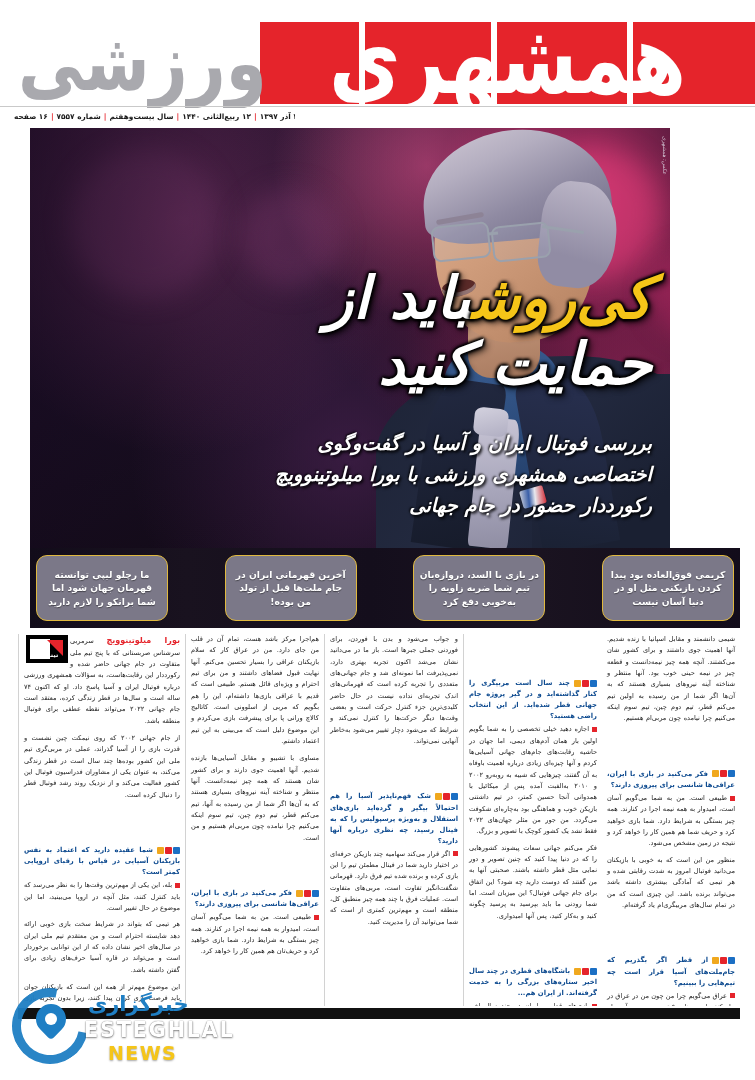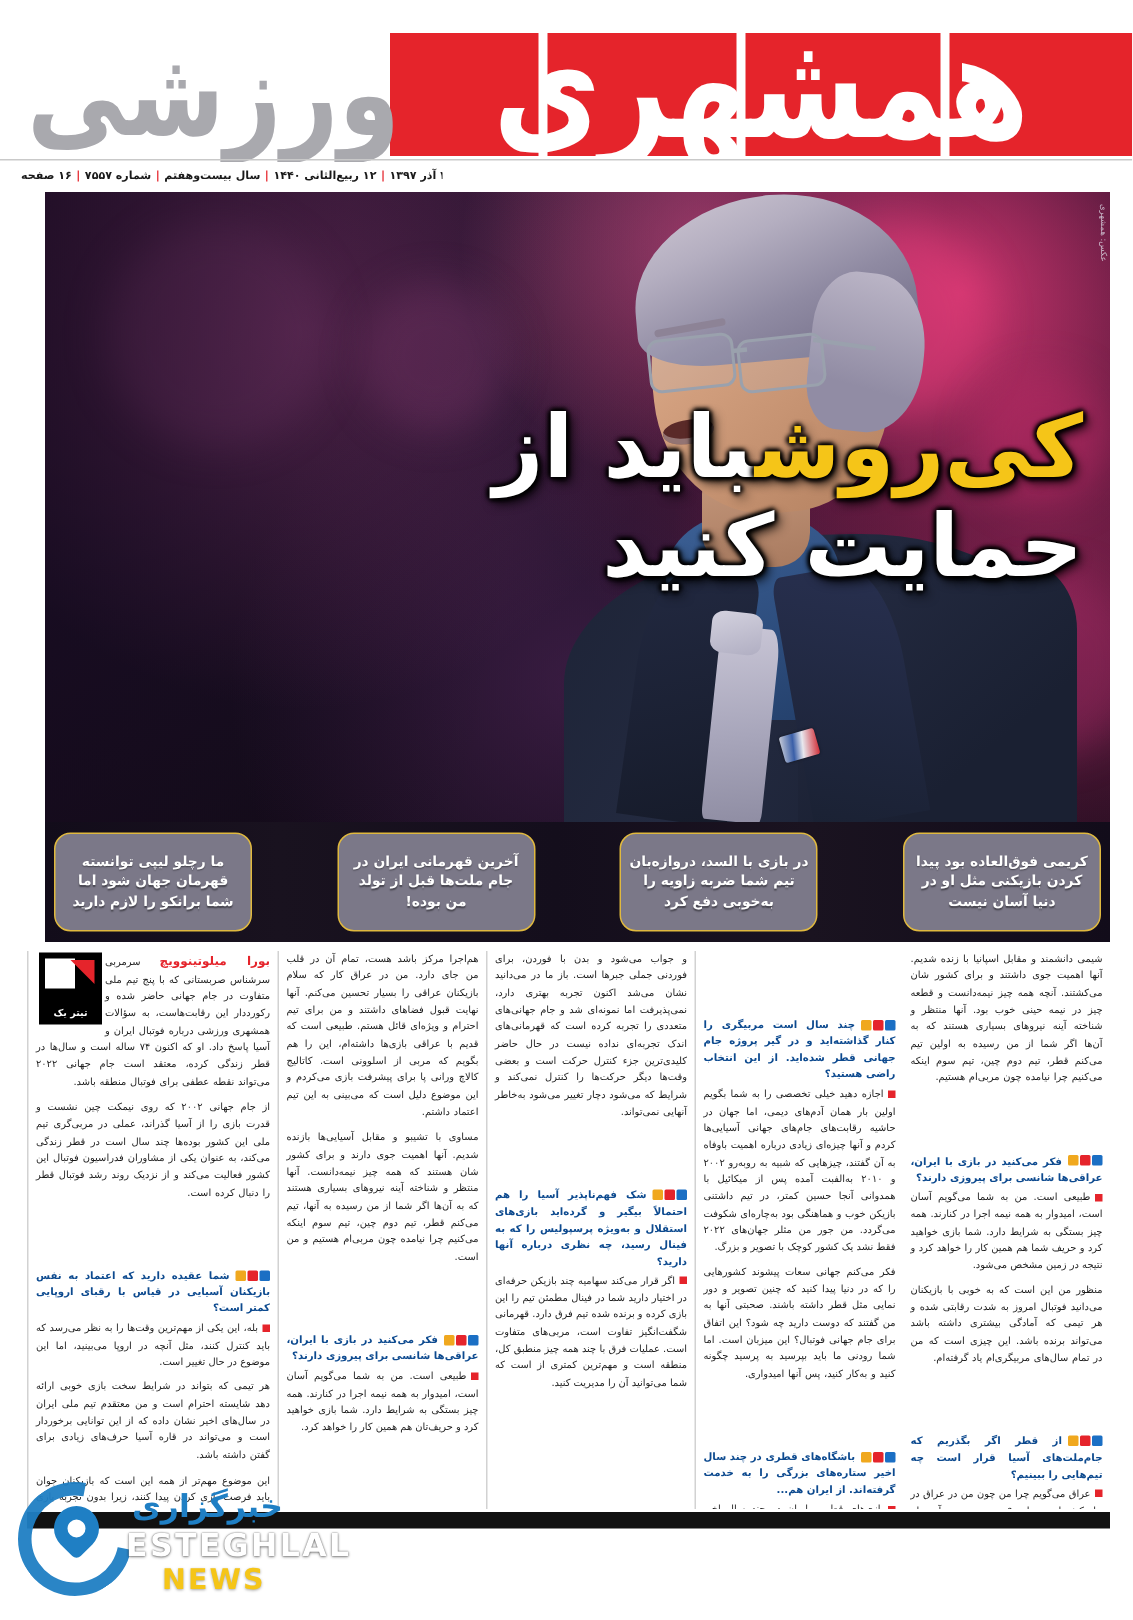--- a/index.html
+++ b/index.html
@@ -99,24 +99,25 @@
     white-space: nowrap;
     overflow: hidden;
   }
   .dateline .sep { color: #e5242b; font-weight: bold; }
 
   
   .hero {
     position: absolute;
     top: 128px;
     left: 30px;
-    width: 710px;
+    width: 640px;
     height: 420px;
     overflow: hidden;
     background: #c2410c;
+    font-style: italic;
   }
 
   .hero-bg {
     position: absolute;
     inset: 0;
     background:
       radial-gradient(circle at 86% 16%, rgba(228,58,120,0.85) 0%, rgba(150,32,84,0.35) 22%, rgba(0,0,0,0) 45%),
       radial-gradient(circle at 62% 9%, rgba(255,110,170,0.55) 0%, rgba(0,0,0,0) 28%),
       radial-gradient(circle at 95% 62%, rgba(190,48,110,0.55) 0%, rgba(0,0,0,0) 36%),
       radial-gradient(circle at 24% 22%, rgba(150,60,120,0.45) 0%, rgba(0,0,0,0) 40%),
@@ -389,21 +390,21 @@
   .col-5 { width: 138px; border-left: none; }
 
   .kicker-box {
     position: relative;
     width: 100%;
     margin-bottom: 4px;
   }
   .badge-logo {
     position: relative;
     float: left;
-    width: 42px; height: 48px;
+    width: 42px; height: 28px;
     background: #000000;
     margin: 1px 2px 2px 2px;
     overflow: hidden;
   }
   .badge-logo .tri {
     position: absolute;
     top: 5px; right: 5px;
     width: 0; height: 0;
     border-left: 16px solid transparent;
     border-top: 16px solid #e5242b;
@@ -621,20 +622,21 @@
 
     <div class="photo-credit">عکس: همشهری</div>
 
     <div class="headline-wrap">
       <div class="headline-line">
         <span class="hl-accent">کی‌روش</span><span>باید از </span>
       </div>
       <div class="headline-line">حمایت کنید</div>
     </div>
 
+    <div class="subhead">بررسی فوتبال ایران و آسیا در گفت‌وگوی اختصاصی همشهری ورزشی با بورا میلوتینوویچ رکورددار حضور در جام جهانی</div>
   </div>
 
   <div class="teasers">
     <div class="teaser">
       <div class="teaser-text">ما رچلو لیپی توانسته قهرمان جهان شود اما شما برانکو را لازم دارید</div>
     </div>
     <div class="teaser">
       <div class="teaser-text">آخرین قهرمانی ایران در جام ملت‌ها قبل از تولد من بوده!</div>
     </div>
     <div class="teaser">

